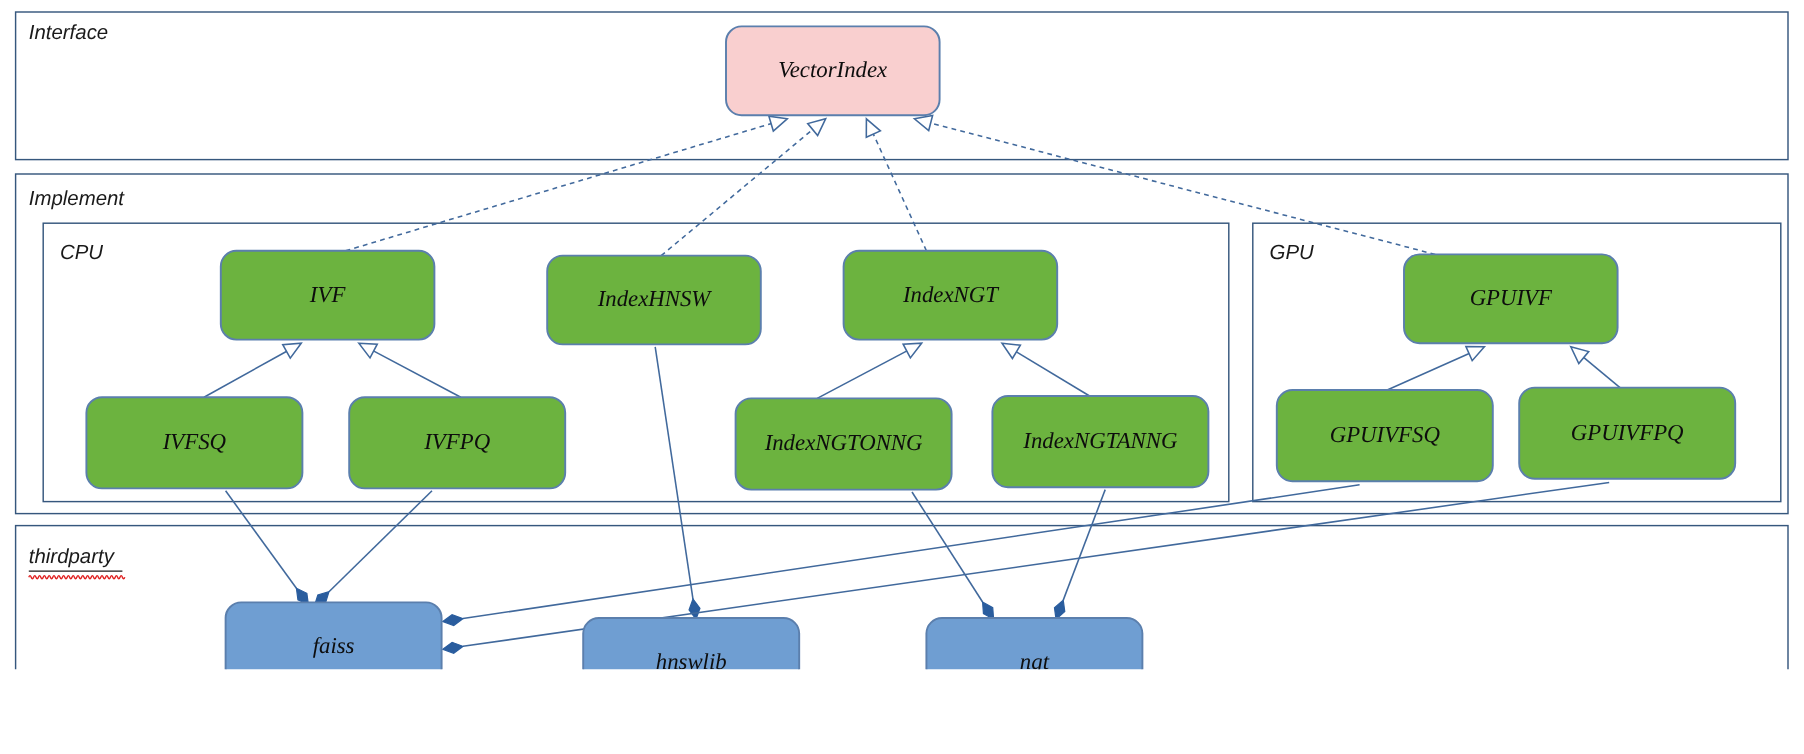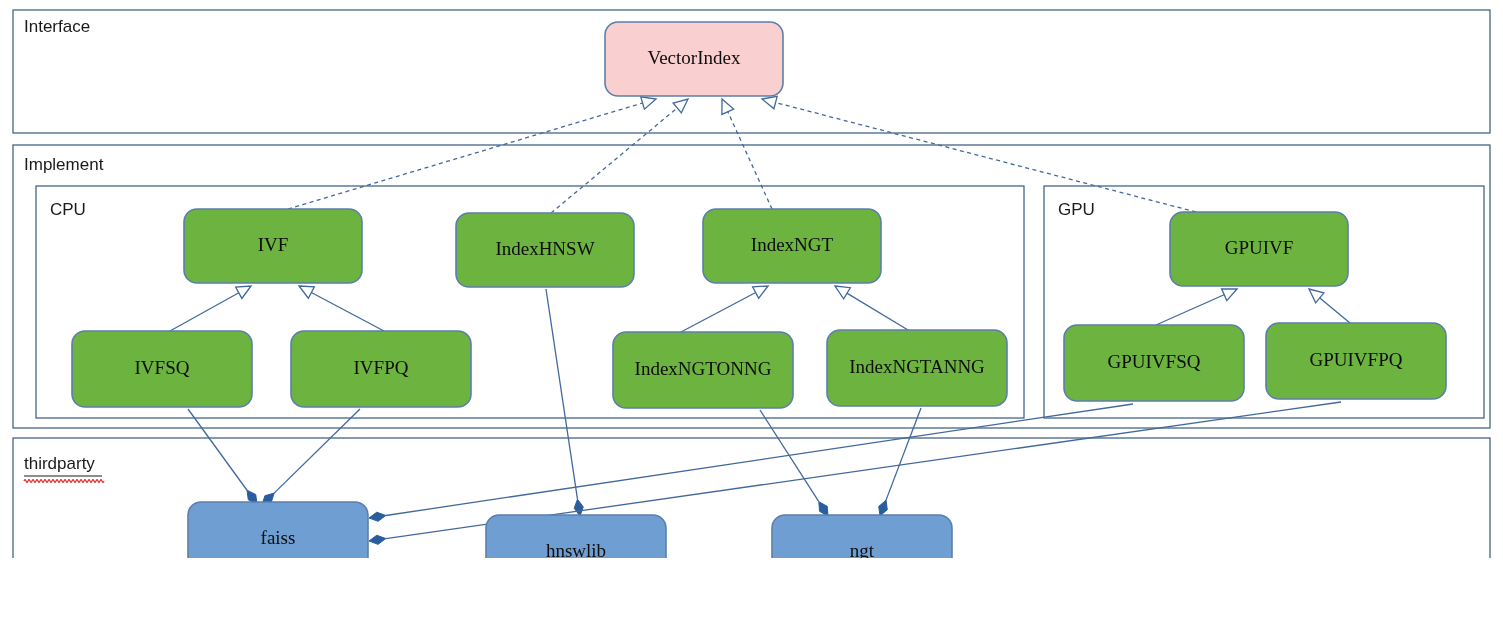--- a/index.html
+++ b/index.html
@@ -10,20 +10,21 @@
   }
   body {
     font-family: "Liberation Sans", sans-serif;
   }
   #diagram-root {
     position: relative;
     width: 1503px;
     height: 558px;
     background: #ffffff;
     overflow: hidden;
+    font-style: italic;
   }
   svg.diagram {
     display: block;
     width: 1503px;
     height: 628px;
   }
   .container-rect {
     fill: #ffffff;
     stroke: #36577d;
     stroke-width: 1.2;

